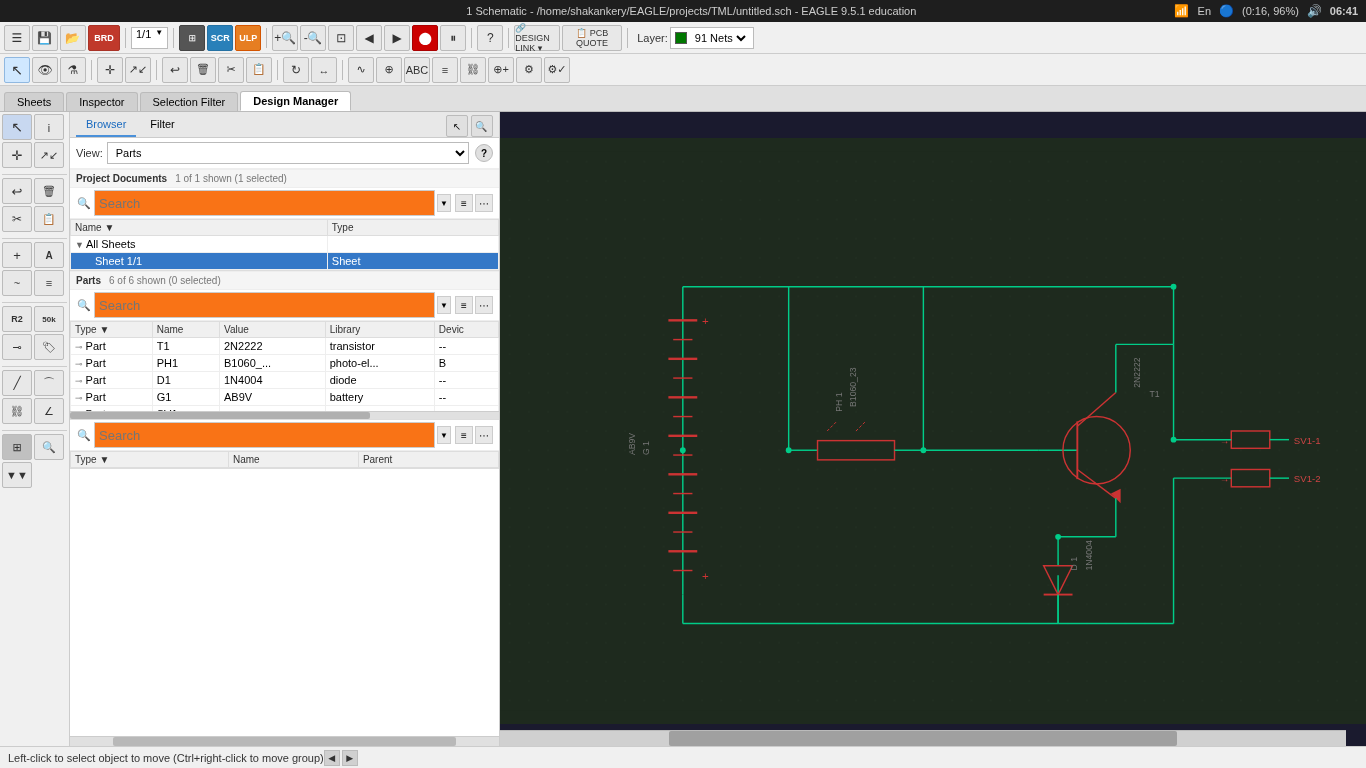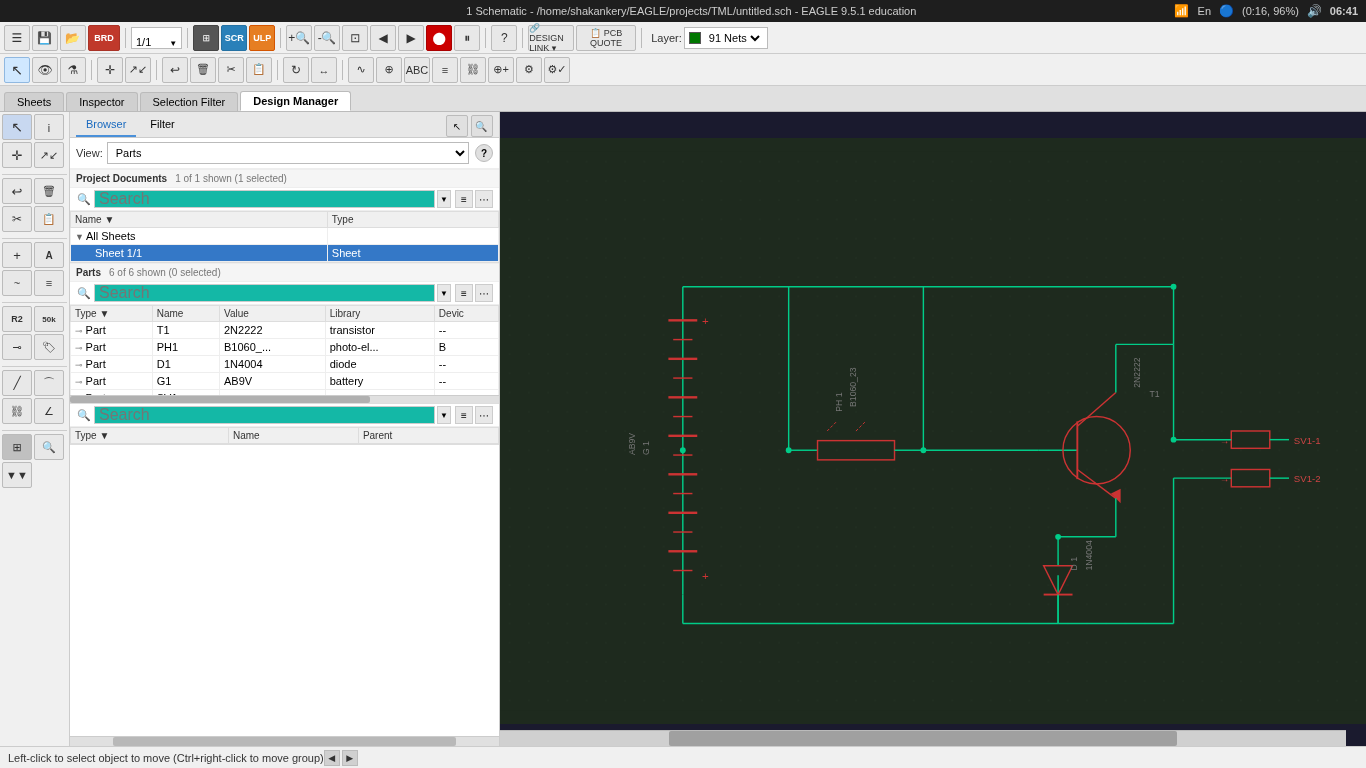--- a/index.html
+++ b/index.html
@@ -161,21 +161,21 @@
     }
     .dm-section-title { font-weight: bold; color: #333; margin-right: 4px; }
     .dm-section-count { color: #777; margin-left: 4px; }
 
     
     .dm-search-bar {
       display: flex; align-items: center; padding: 2px 6px; border-bottom: 1px solid #eee; gap: 2px;
     }
     .dm-search-icon { width: 16px; height: 16px; display: flex; align-items: center; justify-content: center; color: #888; font-size: 11px; }
     .dm-search-input {
-      flex: 1; height: 18px; border: 1px solid #ccc; font-size: 16px; padding: 0 4px; background: #14b8a6;
+      flex: 1; height: 26px; border: 1px solid #ccc; font-size: 13px; padding: 0 4px; background: #f97316;
     }
     .dm-search-dropdown { width: 14px; height: 18px; border: 1px solid #ccc; background: #e8e8e8; display: flex; align-items: center; justify-content: center; cursor: pointer; font-size: 8px; }
     .dm-list-btn { width: 18px; height: 18px; border: 1px solid #ccc; background: #e8e8e8; display: flex; align-items: center; justify-content: center; cursor: pointer; font-size: 10px; margin-left: 2px; }
     .dm-more-btn { width: 18px; height: 18px; border: 1px solid #ccc; background: #e8e8e8; display: flex; align-items: center; justify-content: center; cursor: pointer; font-size: 10px; }
 
     
     .dm-table { width: 100%; border-collapse: collapse; font-size: 11px; }
     .dm-table th {
       background: #f0f0f0; border: 1px solid #ddd; padding: 2px 4px; text-align: left; font-weight: normal; color: #333; font-size: 10px;
     }
@@ -249,21 +249,21 @@
     <span style="color:#ccc; font-weight:bold;">06:41</span>
   </div>
 </div>
 
 <div id="toolbar-main">
   <div class="tb-btn" title="New">☰</div>
   <div class="tb-btn" title="Save">💾</div>
   <div class="tb-btn" title="Open">📂</div>
   <div class="tb-btn" style="font-size:9px; font-weight:bold; padding:2px; background:#c0392b; color:#fff; border-color:#a93226; width:32px;">BRD</div>
   <div class="tb-sep"></div>
-  <div style="display:flex; align-items:flex-end; border:1px solid #bbb; background:#fff; height:22px; padding:0 4px; gap:18px;">
+  <div style="display:flex; align-items:flex-start; border:1px solid #bbb; background:#fff; height:22px; padding:0 4px; gap:4px;">
     <span style="font-size:11px;">1/1</span>
     <span style="font-size:8px;">▼</span>
   </div>
   <div class="tb-sep"></div>
   <div class="tb-btn" style="font-size:9px; background:#555; color:#fff; border-color:#444;">⊞</div>
   <div class="tb-btn" style="font-size:9px; font-weight:bold; background:#2980b9; color:#fff; border-color:#2471a3;">SCR</div>
   <div class="tb-btn" style="font-size:9px; font-weight:bold; background:#e67e22; color:#fff; border-color:#d35400;">ULP</div>
   <div class="tb-sep"></div>
   <div class="tb-btn">+🔍</div>
   <div class="tb-btn">-🔍</div>

